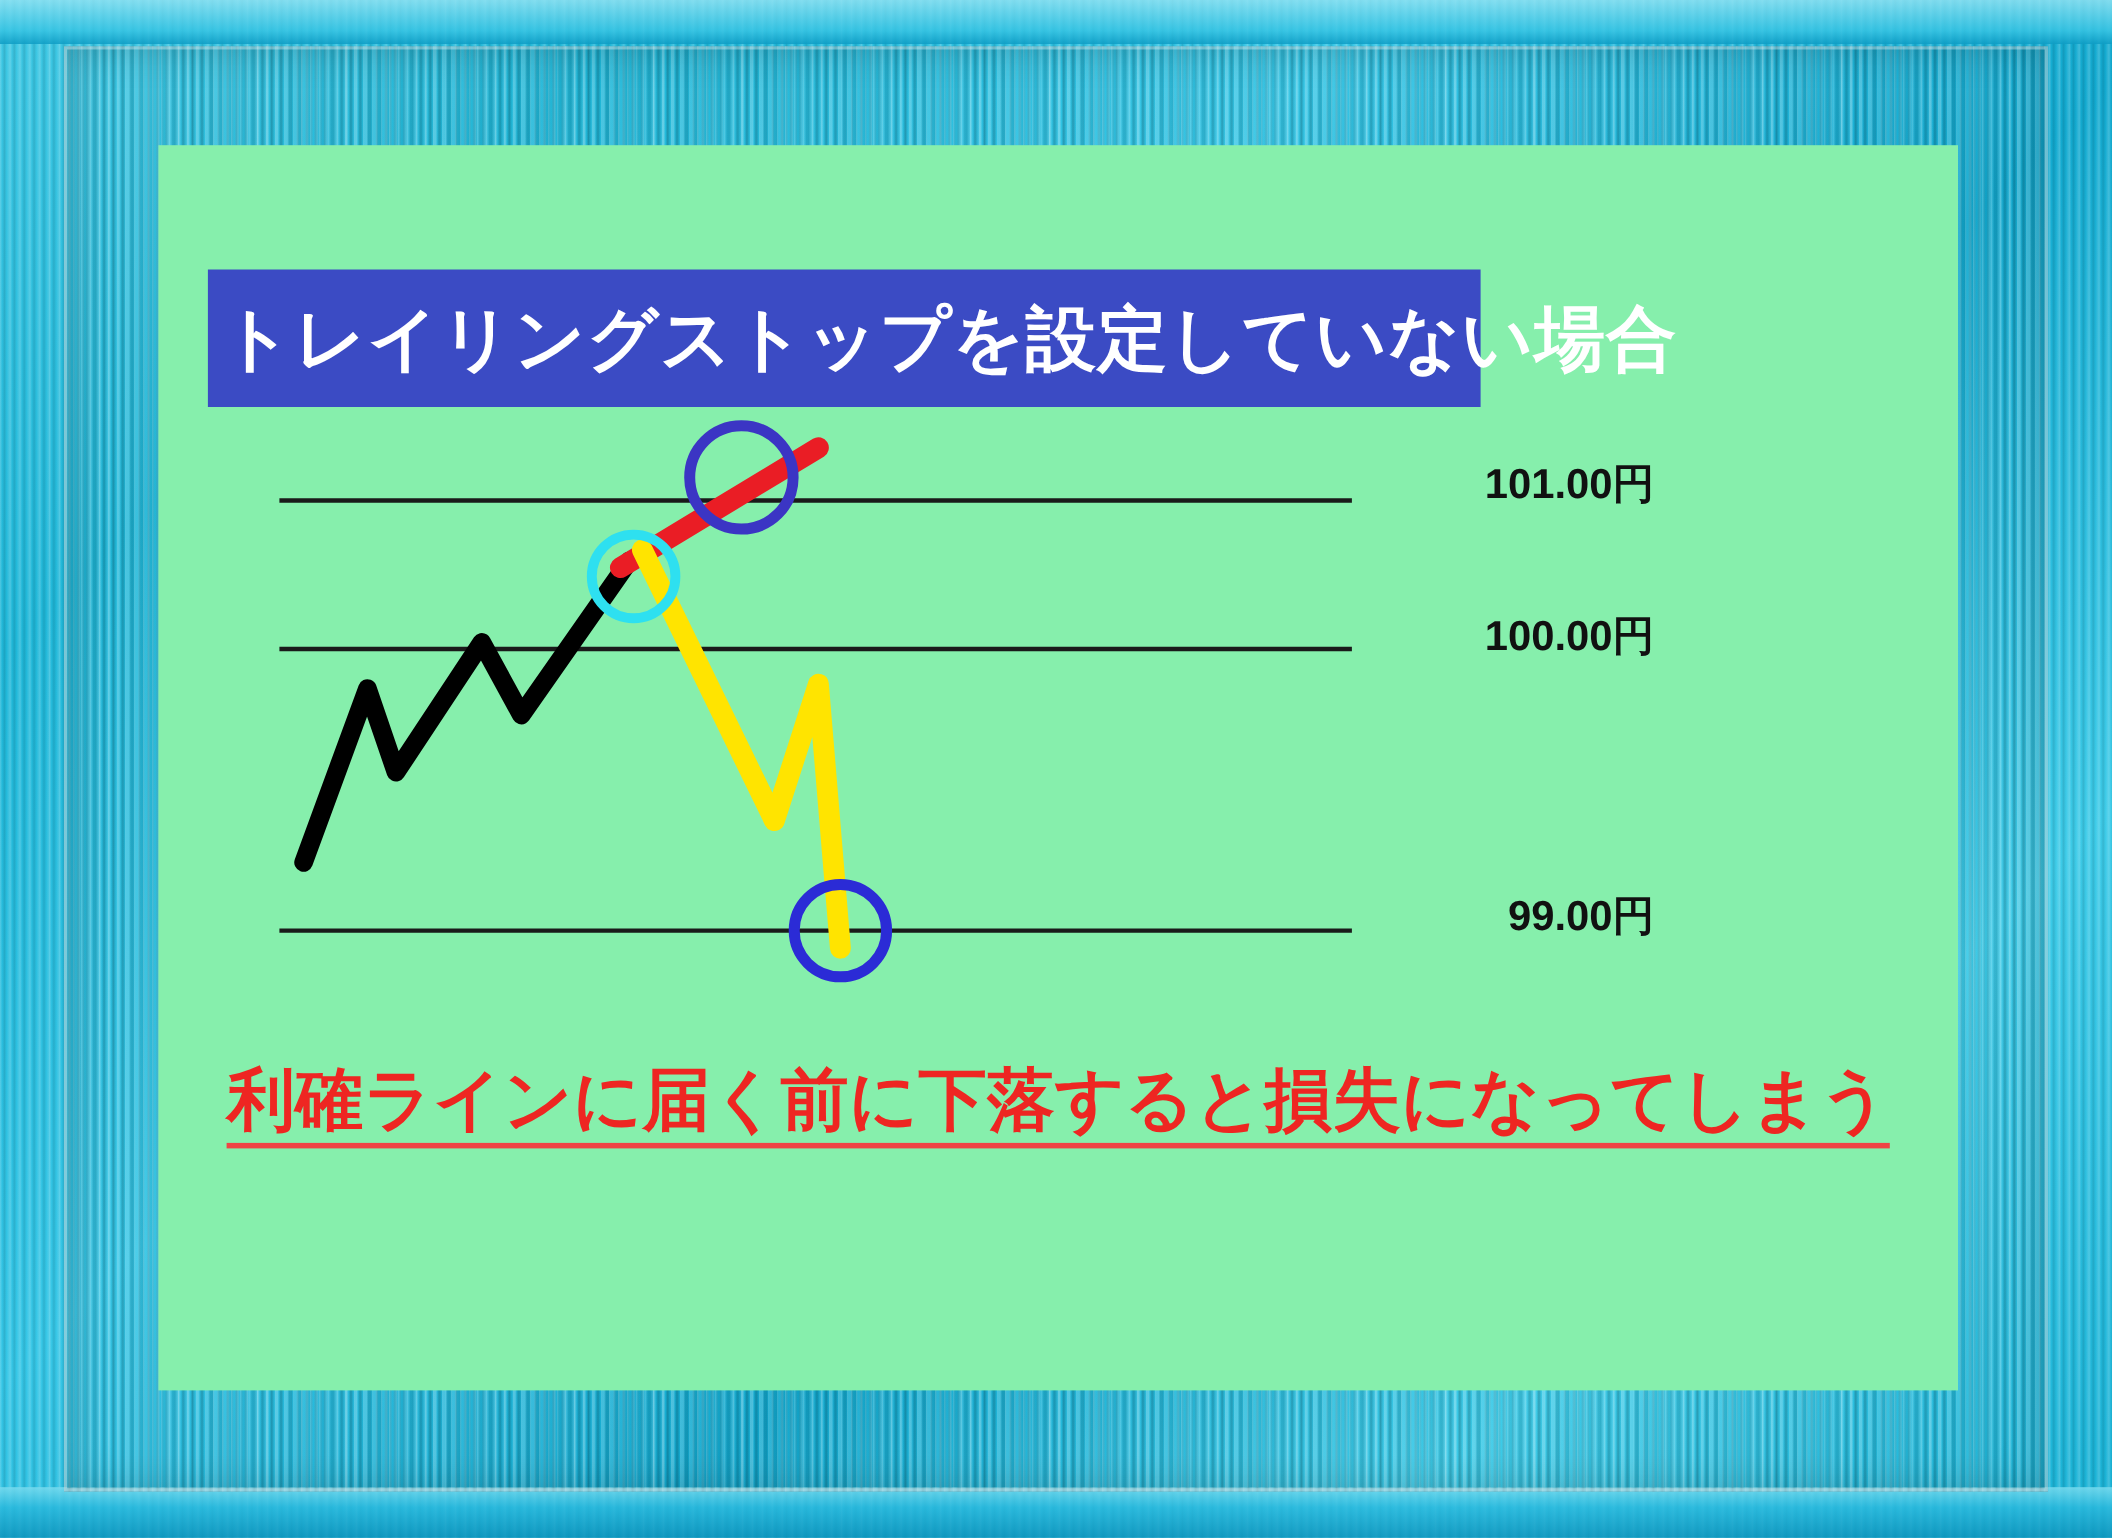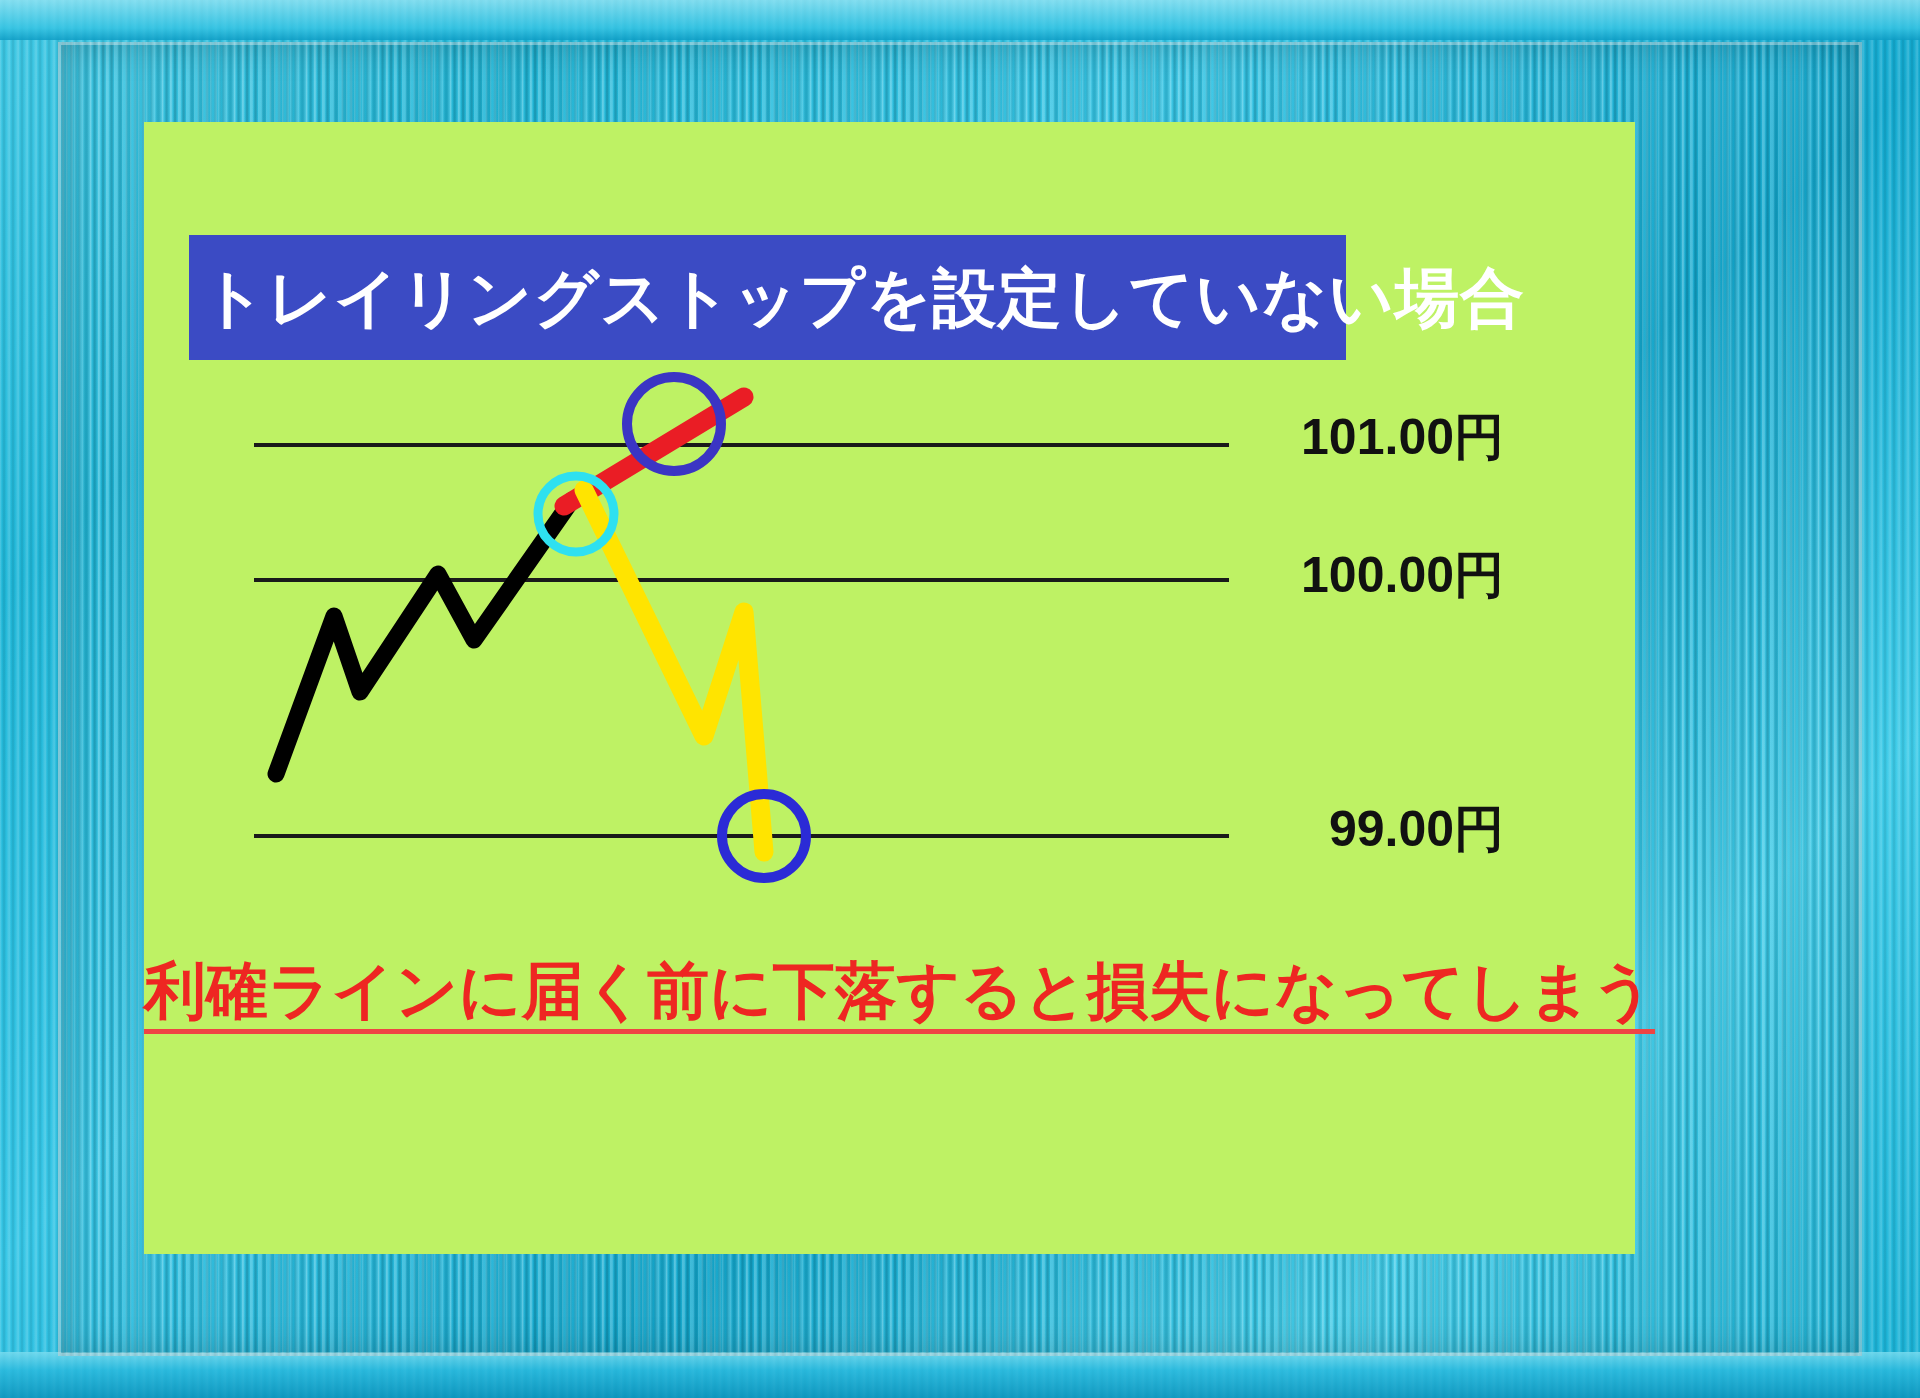--- a/index.html
+++ b/index.html
@@ -51,24 +51,24 @@
     position: absolute;
     left: 0; bottom: 0; width: 1920px; height: 46px;
     background: linear-gradient(0deg, #0d93bb 0%, #2ab9dd 60%, #7adcef 100%);
     opacity: .85;
   }
 
   
   .canvas {
     position: absolute;
     left: 144px;
-    top: 122px;
-    width: 1491px;
+    top: 132px;
+    width: 1636px;
     height: 1132px;
-    background: #bef264;
+    background: #86efac;
   }
 
   
   .title-banner {
     position: absolute;
     left: 45px;
     top: 113px;
     width: 1157px;
     height: 125px;
     background: #3b4bc4;
@@ -107,21 +107,21 @@
     white-space: nowrap;
     line-height: 1;
   }
   .anno-up   { left: 625px; top: 216px; }
   .anno-down { left: 645px; top: 730px; }
 
   
   .price-label {
     position: absolute;
     color: #111111;
-    font-size: 50px;
+    font-size: 38px;
     font-weight: bold;
     white-space: nowrap;
     line-height: 1;
     text-align: right;
     width: 260px;
   }
   .price-101 { left: 1100px; top: 290px; }
   .price-100 { left: 1100px; top: 428px; }
   .price-99  { left: 1100px; top: 682px; }
 

